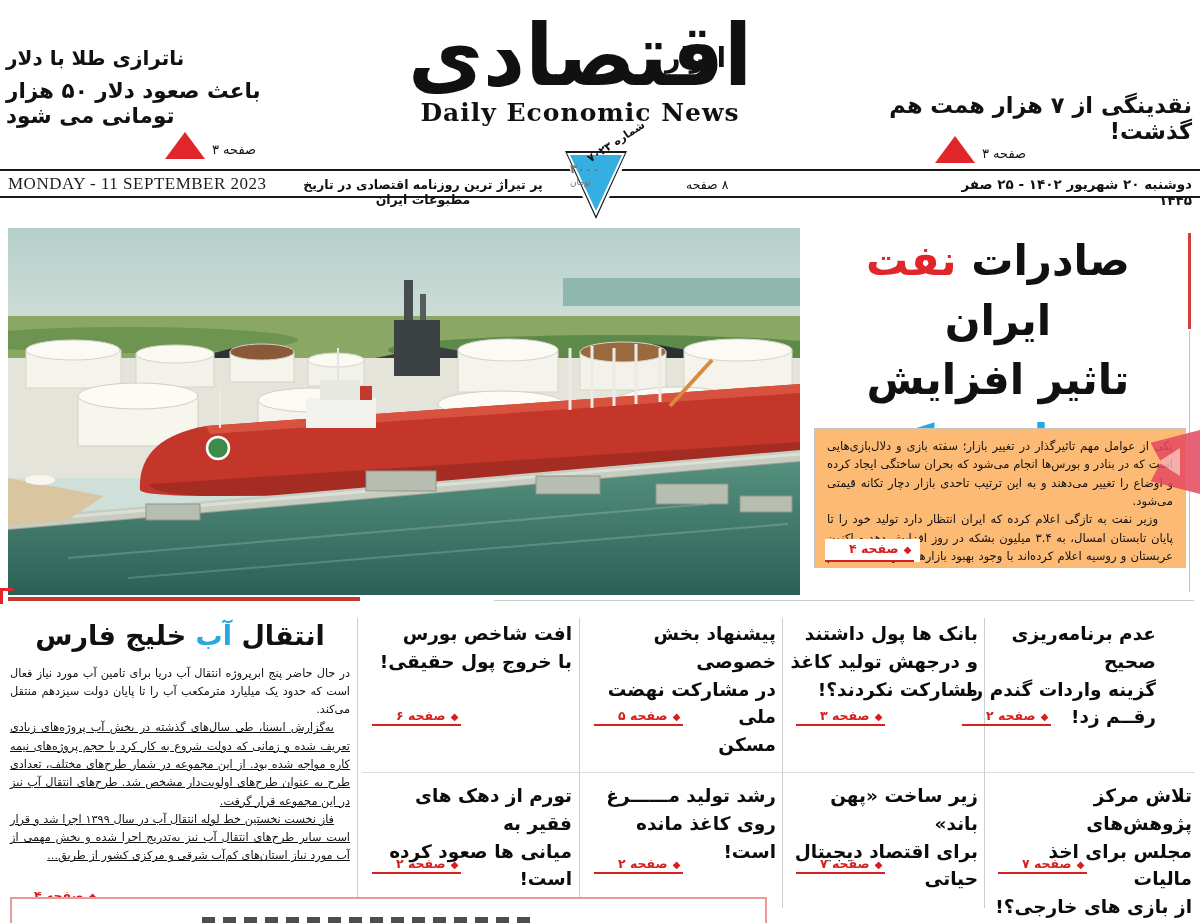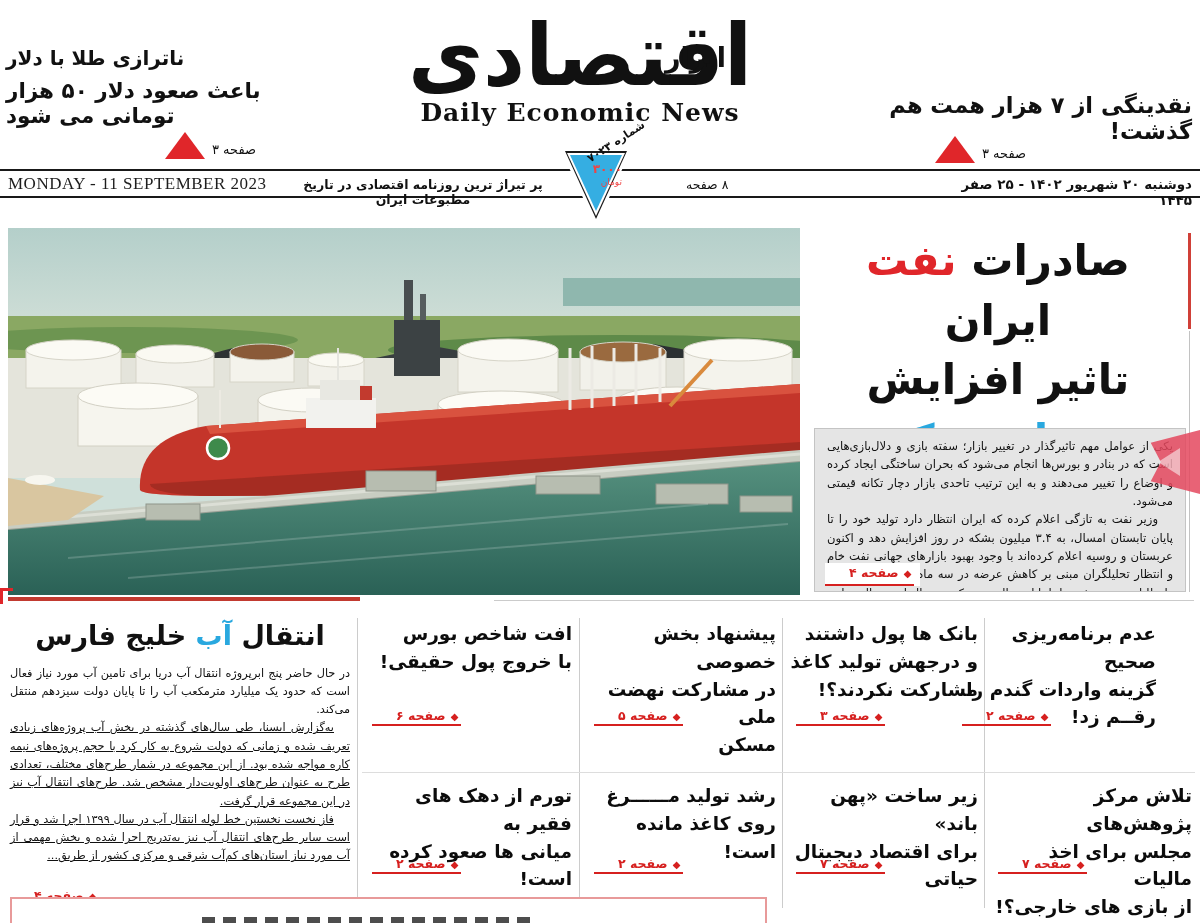--- a/index.html
+++ b/index.html
@@ -39,35 +39,35 @@
 
   
   .badge{ position:absolute; top:146px; left:548px; width:120px; height:86px; }
   .bt{ position:absolute; width:0; height:0; }
   .bt-white-big{ left:12px; top:2px; border-left:36px solid transparent; border-right:36px solid transparent; border-top:78px solid #ffffff; }
   .bt-black{ left:17px; top:5px; border-left:31px solid transparent; border-right:31px solid transparent; border-top:68px solid #1a1a1a; }
   .bt-white{ left:19px; top:7px; border-left:29px solid transparent; border-right:29px solid transparent; border-top:63px solid #ffffff; }
   .bt-blue{ left:22px; top:9px; border-left:26px solid transparent; border-right:26px solid transparent; border-top:56px solid #35aee2; }
   .badge-issue{ position:absolute; top:6px; left:44px; font-size:11px; font-weight:bold; direction:rtl;
                 transform:rotate(-33deg); transform-origin:left bottom; white-space:nowrap; }
-  .badge-price{ position:absolute; top:16px; left:22px; width:52px; text-align:right; color:#ef4444; direction:rtl; }
+  .badge-price{ position:absolute; top:16px; left:22px; width:52px; text-align:left; color:#737373; direction:rtl; }
   .badge-price .amt{ font-size:12px; font-weight:bold; }
   .badge-price .unit{ font-size:9px; margin-top:1px; }
 
   
   .photo{ position:absolute; top:228px; left:8px; width:792px; height:367px; overflow:hidden; background:#cfe0da; }
   .photo svg{ display:block; width:100%; height:100%; }
 
   
   .lead-h{ position:absolute; top:231px; left:810px; width:376px; direction:rtl; text-align:center;
            font-weight:bold; font-size:42px; line-height:1.42; }
   .red{ color:#e0262a; } .cyan{ color:#29a8df; }
-  .lead-box{ position:absolute; top:428px; left:814px; width:372px; height:164px; border:1px solid #c4c4c4;
+  .lead-box{ position:absolute; top:428px; left:814px; width:372px; height:140px; border:1px solid #c4c4c4;
              padding:8px 12px 6px 12px; direction:rtl; font-size:11.6px; line-height:1.58; text-align:justify;
-             overflow:hidden; background:#e5e5e5; }
+             overflow:hidden; background:#fdba74; }
   .lead-box p.ind{ text-indent:15px; }
   .lead-page{ position:absolute; bottom:5px; left:10px; background:#fff; padding-right:6px; }
   .plink{ display:inline-block; direction:rtl; color:#d6201f; font-weight:bold; font-size:12.5px;
           border-bottom:2px solid #d6201f; padding:0 3px 1px 24px; white-space:nowrap; }
   .plink .dmd{ font-size:10px; margin-left:5px; }
 
   .rule-red{ position:absolute; top:233px; left:1188px; width:3px; height:96px; background:#d04038; }
   .rule-gray{ position:absolute; top:331px; left:1189px; width:1px; height:261px; background:#c2c2c2; }
 
   .ribbon{ position:absolute; top:430px; left:1144px; width:56px; height:64px; background:#e4485e; opacity:.85;

